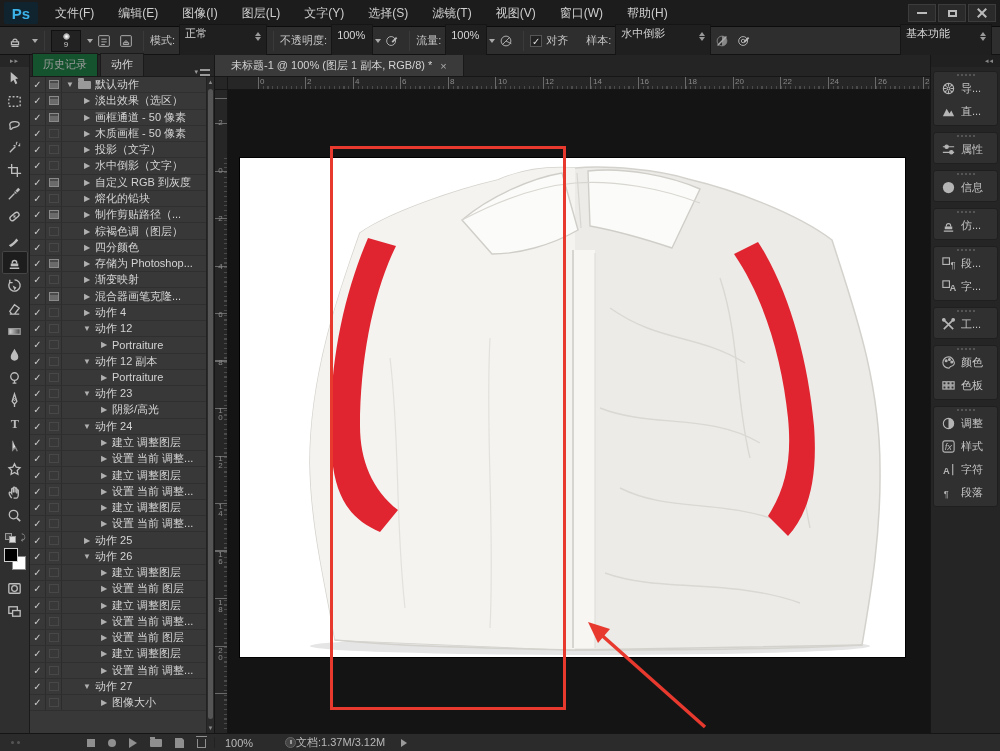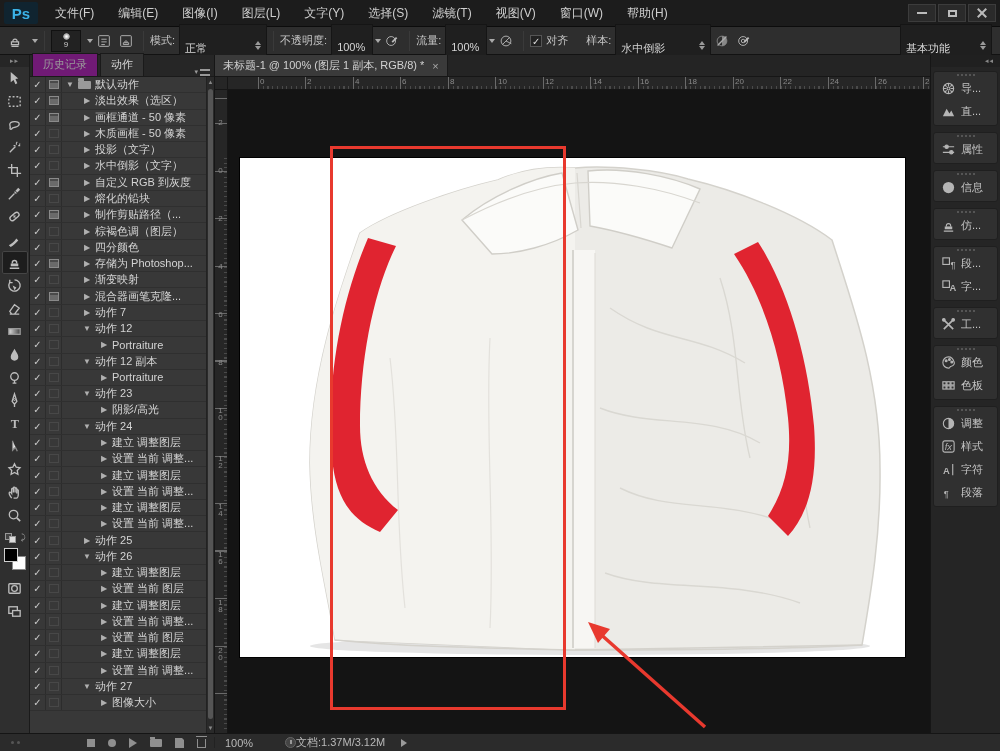--- a/index.html
+++ b/index.html
@@ -26,21 +26,21 @@
     font-size:11px;color:#c4c4c4;flex:0 0 28px;padding-left:4px;}
   .ob-sep{width:1px;height:20px;background:#1c1c1c;border-right:1px solid #3a3a3a;margin:0 6px;}
   .ob-group{display:flex;align-items:center;gap:4px;}
   .ob-icon{width:22px;height:20px;display:flex;align-items:center;justify-content:center;border-radius:2px;}
   .dd-tri{width:0;height:0;border-left:3px solid transparent;border-right:3px solid transparent;border-top:4px solid #aaa;margin-left:2px;}
   .spin{display:inline-flex;flex-direction:column;margin-left:4px;}
   .spin i{width:0;height:0;border-left:3px solid transparent;border-right:3px solid transparent;display:block;}
   .spin .up{border-bottom:4px solid #999;margin-bottom:1px;}
   .spin .dn{border-top:4px solid #999;}
   .field{background:#1f1f1f;border:1px solid #151515;border-bottom-color:#3d3d3d;color:#d6d6d6;
-    display:flex;align-items:flex-start;padding:16px 5px;height:33px;}
+    display:flex;align-items:flex-end;padding:16px 5px;height:33px;}
   .brushchip{width:30px;height:22px;background:#222;border:1px solid #111;display:flex;flex-direction:column;align-items:center;justify-content:center;line-height:1;}
   .brushdot{width:7px;height:7px;border-radius:50%;background:radial-gradient(circle,#fff 10%,#999 60%,transparent 75%);}
   .brushnum{font-size:8px;color:#ccc;margin-top:1px;}
   .chk{width:12px;height:12px;background:#222;border:1px solid #555;color:#ddd;font-size:10px;line-height:11px;text-align:center;}
   .ws{margin-left:auto;margin-right:8px;}
 
   
   .main{flex:1;display:flex;min-height:0;}
 
   
@@ -54,21 +54,21 @@
   .fg{position:absolute;left:1px;top:1px;width:14px;height:14px;background:#000;border:1px solid #cfcfcf;z-index:2;}
   .bg{position:absolute;right:1px;bottom:1px;width:14px;height:14px;background:#fff;border:1px solid #8a8a8a;}
   .minis{width:24px;height:10px;position:relative;margin-top:6px;}
   .minis .a{position:absolute;left:2px;top:0;width:7px;height:7px;border:1px solid #999;background:#444;}
   .minis .b{position:absolute;left:6px;top:3px;width:7px;height:7px;border:1px solid #999;background:#ddd;}
   .minis .arr{position:absolute;right:1px;top:0;color:#999;font-size:8px;}
 
   
   .panel{width:185px;background:#2c2c2c;border-right:1px solid #161616;display:flex;flex-direction:column;flex:0 0 185px;}
   .panel-head{height:22px;background:#262626;display:flex;align-items:flex-end;font-size:11px;flex:0 0 22px;border-bottom:1px solid #1a1a1a;}
-  .ptab{padding:3px 10px 4px;color:#9a9a9a;background:#701a75;border:1px solid #1a1a1a;border-bottom:none;margin-left:2px;}
+  .ptab{padding:3px 10px 4px;color:#9a9a9a;background:#14532d;border:1px solid #1a1a1a;border-bottom:none;margin-left:2px;}
   .ptab.active{background:#343434;color:#d8d8d8;}
   .pmenu{margin-left:auto;margin-right:4px;color:#9a9a9a;font-size:9px;display:flex;align-items:center;gap:2px;}
   .pmenu .lines{width:10px;height:7px;border-top:2px solid #999;border-bottom:2px solid #999;}
   .rows{flex:1;background:#383838;overflow:hidden;position:relative;}
   .rowlist{position:absolute;inset:0 8px 0 0;}
   .arow{height:16.28px;display:flex;align-items:center;border-bottom:1px solid #2f2f2f;font-size:11px;color:#d4d4d4;background:#383838;}
   .c-check{width:16px;flex:0 0 16px;height:100%;display:flex;align-items:center;justify-content:center;border-right:1px solid #2c2c2c;color:#c9c9c9;font-size:10px;}
   .c-dlg{width:16px;flex:0 0 16px;height:100%;display:flex;align-items:center;justify-content:center;border-right:1px solid #2c2c2c;}
   .dlgbox{width:10px;height:9px;border:1px solid #5a5a5a;background:transparent;}
   .dlg-on .dlgbox{background:#6a6a6a;border-color:#8a8a8a;box-shadow:inset 0 2px 0 #4a4a4a;}
@@ -79,21 +79,21 @@
   .fold::before{content:"";position:absolute;top:-3px;left:0;width:6px;height:3px;background:#9a9a9a;border-radius:1px 1px 0 0;}
   .ic-folder .fold{display:block;}
   .vsb{position:absolute;top:0;right:0;width:8px;bottom:0;background:#2a2a2a;border-left:1px solid #222;}
   .vsb .thumb{position:absolute;left:1px;right:1px;top:12px;bottom:14px;background:#555;border-radius:3px;}
   .vsb .ua,.vsb .da{position:absolute;left:0;right:0;height:10px;color:#888;font-size:6px;text-align:center;line-height:10px;}
   .vsb .da{bottom:0;}
 
   
   .canvascol{flex:1;display:flex;flex-direction:column;min-width:0;}
   .tabbar{height:22px;background:#242424;border-bottom:1px solid #161616;display:flex;align-items:stretch;flex:0 0 22px;font-size:11px;}
-  .doctab{background:#3a3a3a;color:#d2d2d2;display:flex;align-items:center;gap:8px;padding:0 8px;border-right:1px solid #191919;}
+  .doctab{background:#3a3a3a;color:#d2d2d2;display:flex;align-items:center;gap:8px;padding:0 16px;border-right:1px solid #191919;}
   .doctab .close{color:#aaa;font-size:11px;}
   .canvas{flex:1;position:relative;background:#141414;overflow:hidden;}
   .hruler{position:absolute;left:13px;right:0;top:0;height:13px;background:#262626;border-bottom:1px solid #161616;
     background-image:repeating-linear-gradient(to right,#4a4a4a 0 1px,transparent 1px 4.75px);
     background-size:100% 4px;background-position:30px 9px;background-repeat:no-repeat;}
   .hruler .maj{position:absolute;inset:0;background-image:repeating-linear-gradient(to right,#6a6a6a 0 1px,transparent 1px 47.5px);background-position:30px 0;}
   .hlab{position:absolute;top:0;font-size:8px;color:#8a8a8a;transform:translateX(2px);}
   .vruler{position:absolute;left:0;top:13px;bottom:0;width:13px;background:#262626;border-right:1px solid #161616;
     background-image:repeating-linear-gradient(to bottom,#4a4a4a 0 1px,transparent 1px 4.75px);
     background-size:4px 100%;background-position:9px 68px;background-repeat:no-repeat;}
@@ -577,21 +577,21 @@
               </span>
             </div>
             <div class="arow">
               <span class="c-check">✓</span>
               <span class="c-dlg dlg-off">
                 <span class="dlgbox"></span>
               </span>
               <span class="c-body ic-none" style="padding-left: 20px;">
                 <span class="r-arrow">▶</span>
 
-                <span>动作 7</span>
+                <span>动作 4</span>
               </span>
             </div>
             <div class="arow">
               <span class="c-check">✓</span>
               <span class="c-dlg dlg-off">
                 <span class="dlgbox"></span>
               </span>
               <span class="c-body ic-none" style="padding-left: 20px;">
                 <span class="r-arrow">▼</span>
 

